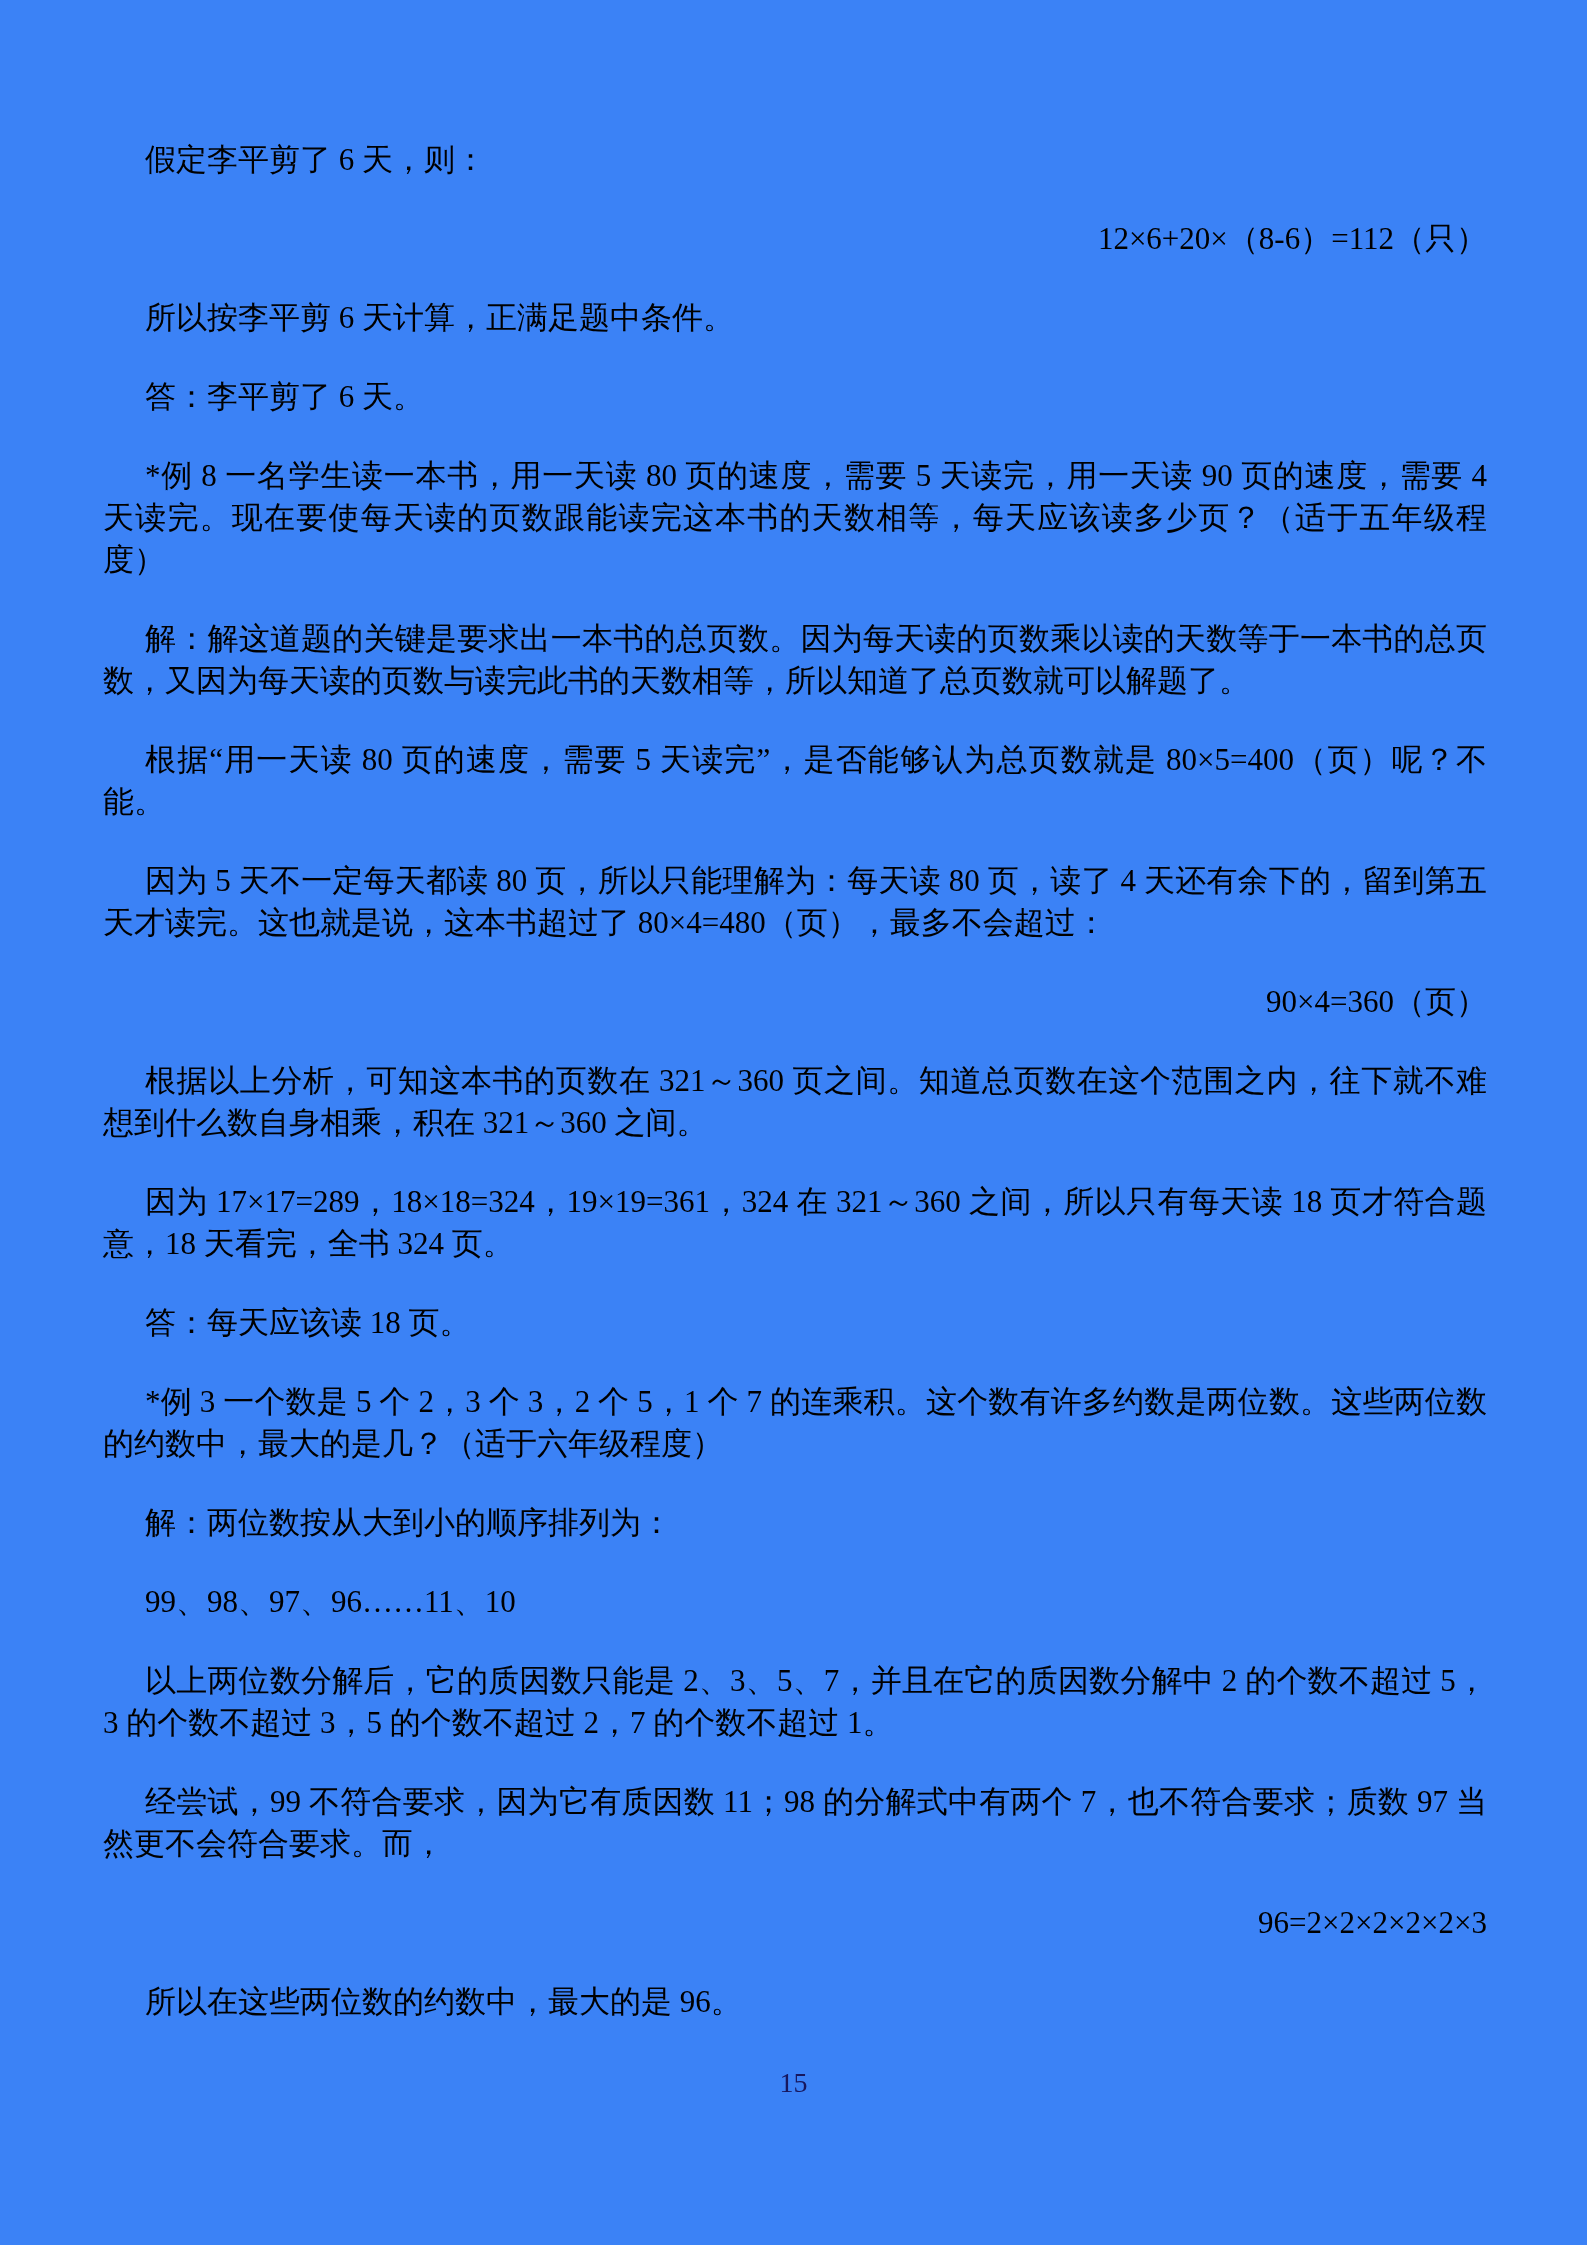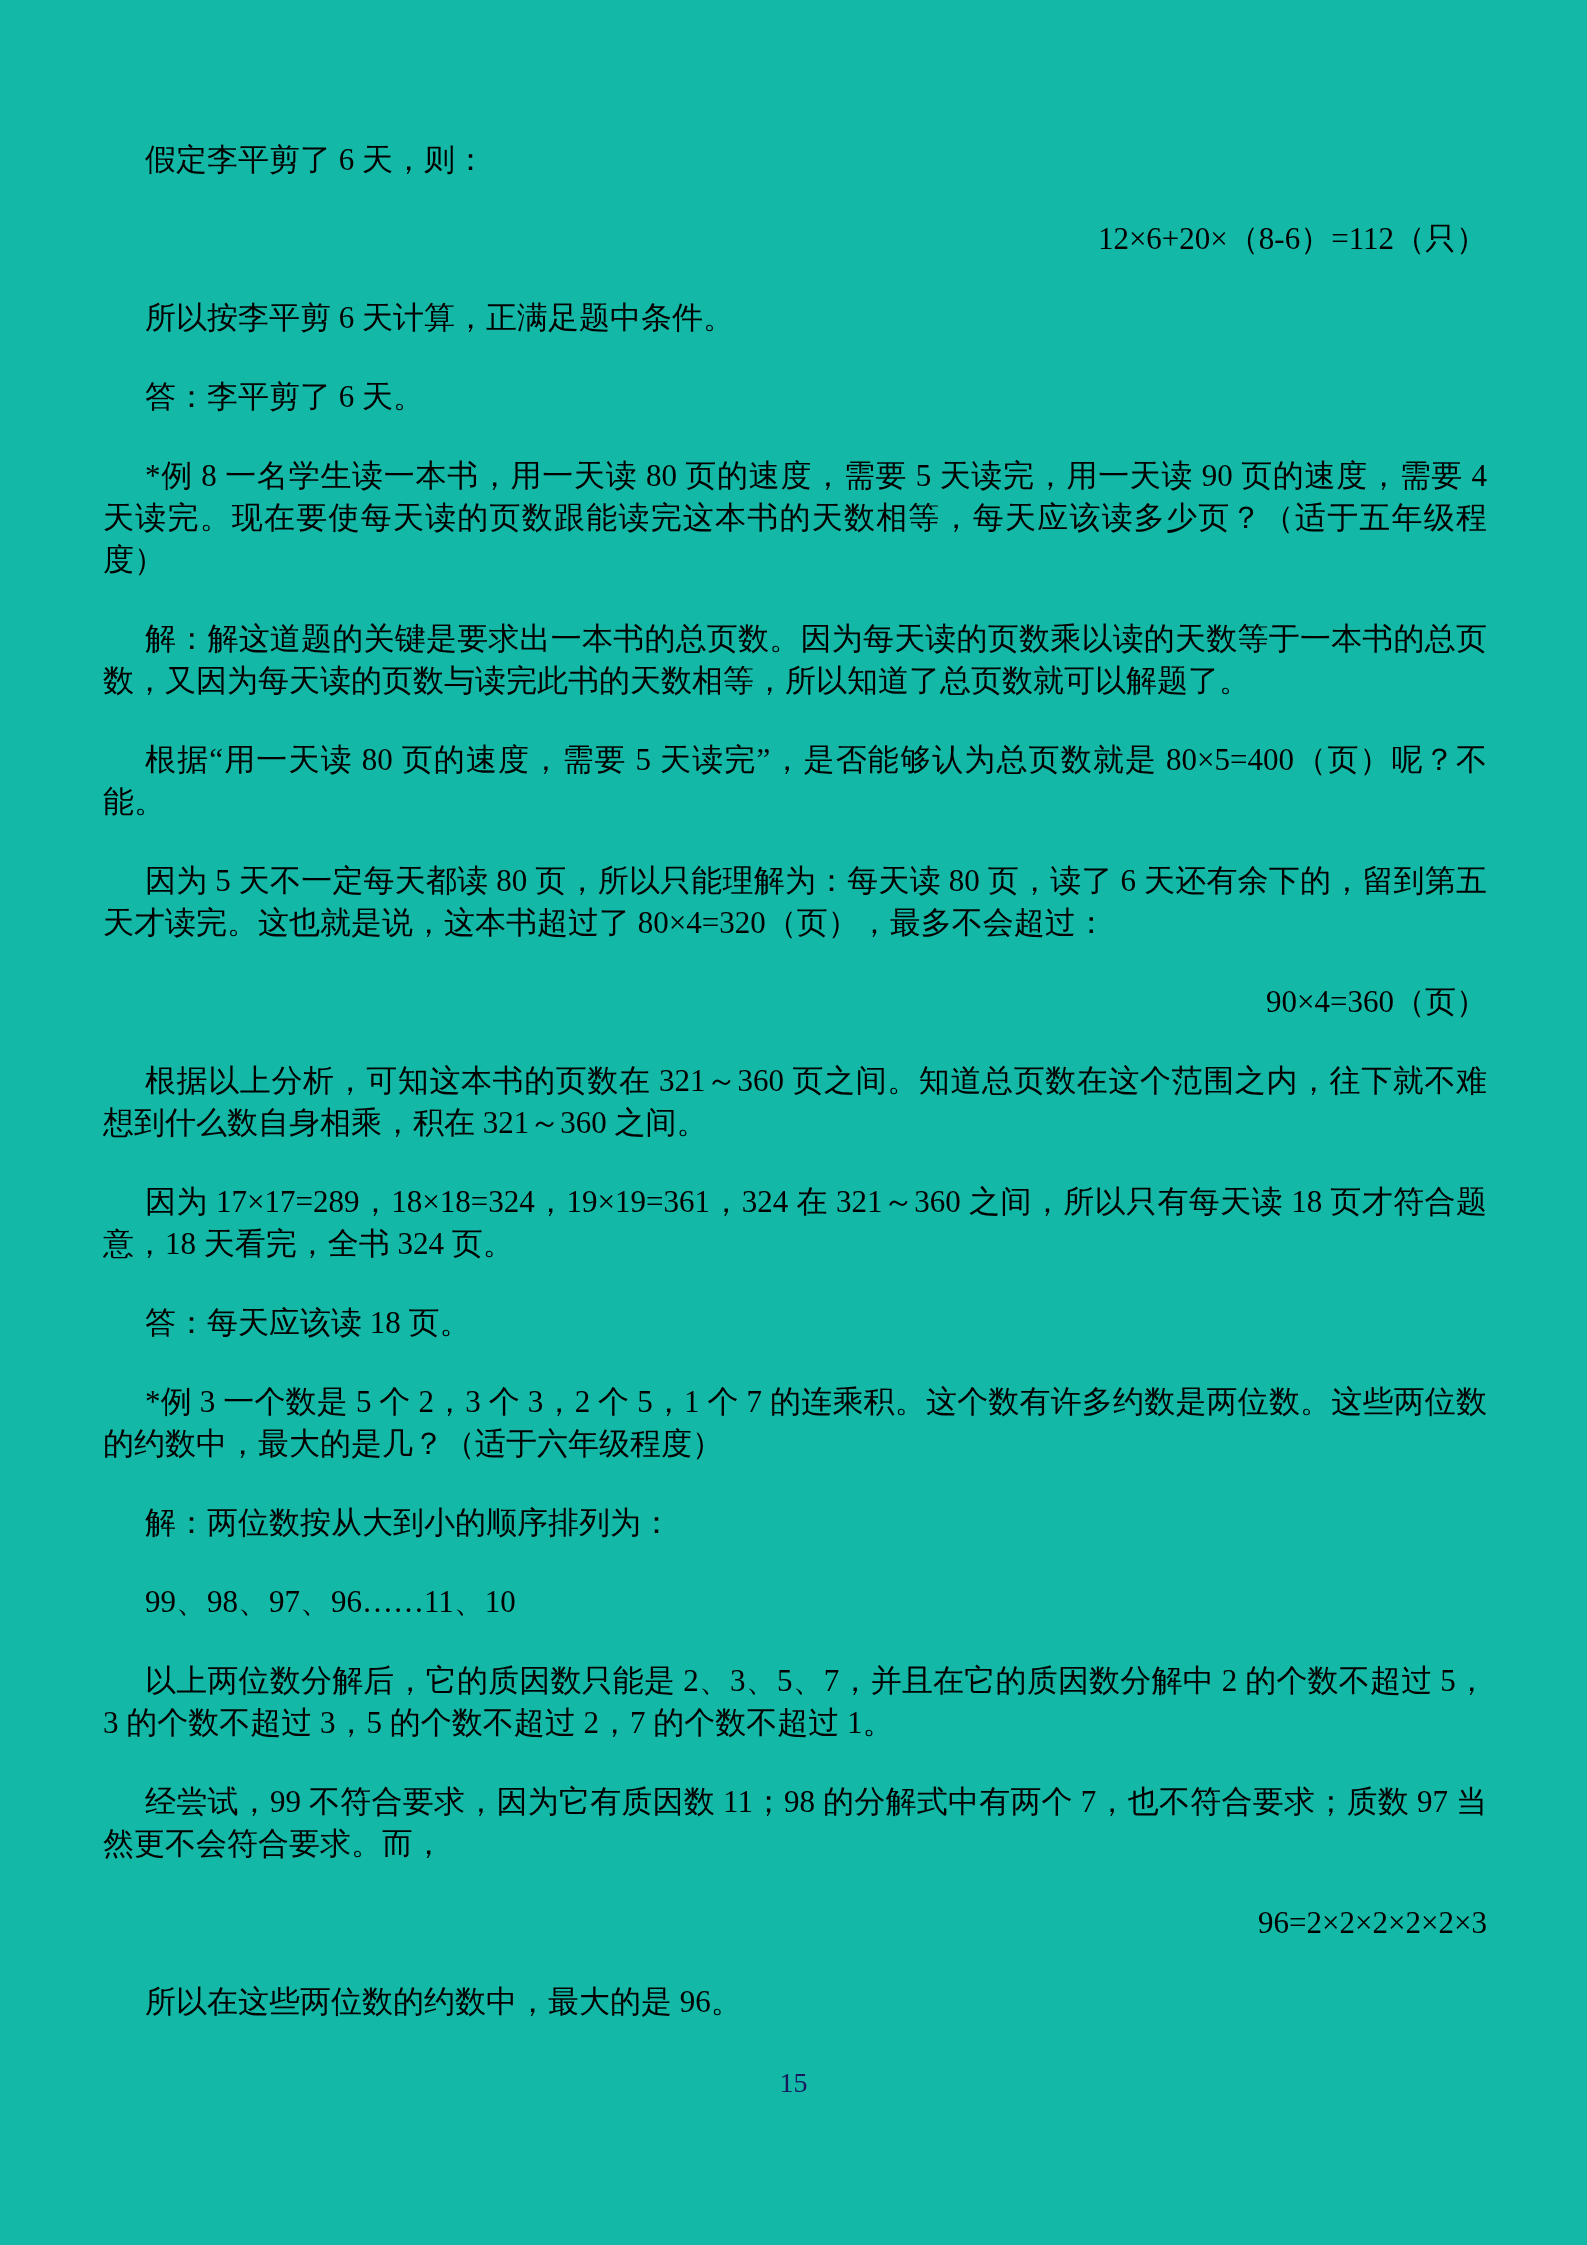--- a/index.html
+++ b/index.html
@@ -4,21 +4,21 @@
 <style>
   html, body {
     margin: 0;
     padding: 0;
     background: #ffffff;
   }
   .page {
     position: relative;
     width: 1587px;
     height: 2245px;
-    background: #14b8a6;
+    background: #3b82f6;
     font-family: "Liberation Serif", "DejaVu Serif", serif;
     color: #000000;
     overflow: hidden;
   }
   .content {
     position: absolute;
     left: 103px;
     top: 139px;
     width: 1384px;
   }
@@ -64,21 +64,21 @@
     <p class="para">所以按李平剪 6 天计算，正满足题中条件。</p>
 
     <p class="para">答：李平剪了 6 天。</p>
 
     <p class="para"><b class="ex-label">*例 8</b><span> 一名学生读一本书，用一天读 80 页的速度，需要 5 天读完，用一天读 90 页的速度，需要 4 天读完。现在要使每天读的页数跟能读完这本书的天数相等，每天应该读多少页？（适于五年级程度）</span></p>
 
     <p class="para">解：解这道题的关键是要求出一本书的总页数。因为每天读的页数乘以读的天数等于一本书的总页数，又因为每天读的页数与读完此书的天数相等，所以知道了总页数就可以解题了。</p>
 
     <p class="para">根据“用一天读 80 页的速度，需要 5 天读完”，是否能够认为总页数就是 80×5=400（页）呢？不能。</p>
 
-    <p class="para">因为 5 天不一定每天都读 80 页，所以只能理解为：每天读 80 页，读了 6 天还有余下的，留到第五天才读完。这也就是说，这本书超过了 80×4=320（页），最多不会超过：</p>
+    <p class="para">因为 5 天不一定每天都读 80 页，所以只能理解为：每天读 80 页，读了 4 天还有余下的，留到第五天才读完。这也就是说，这本书超过了 80×4=480（页），最多不会超过：</p>
 
     <p class="eq">90×4=360（页）</p>
 
     <p class="para">根据以上分析，可知这本书的页数在 321～360 页之间。知道总页数在这个范围之内，往下就不难想到什么数自身相乘，积在 321～360 之间。</p>
 
     <p class="para">因为 17×17=289，18×18=324，19×19=361，324 在 321～360 之间，所以只有每天读 18 页才符合题意，18 天看完，全书 324 页。</p>
 
     <p class="para">答：每天应该读 18 页。</p>
 
     <p class="para"><b class="ex-label">*例 3</b><span> 一个数是 5 个 2，3 个 3，2 个 5，1 个 7 的连乘积。这个数有许多约数是两位数。这些两位数的约数中，最大的是几？（适于六年级程度）</span></p>

